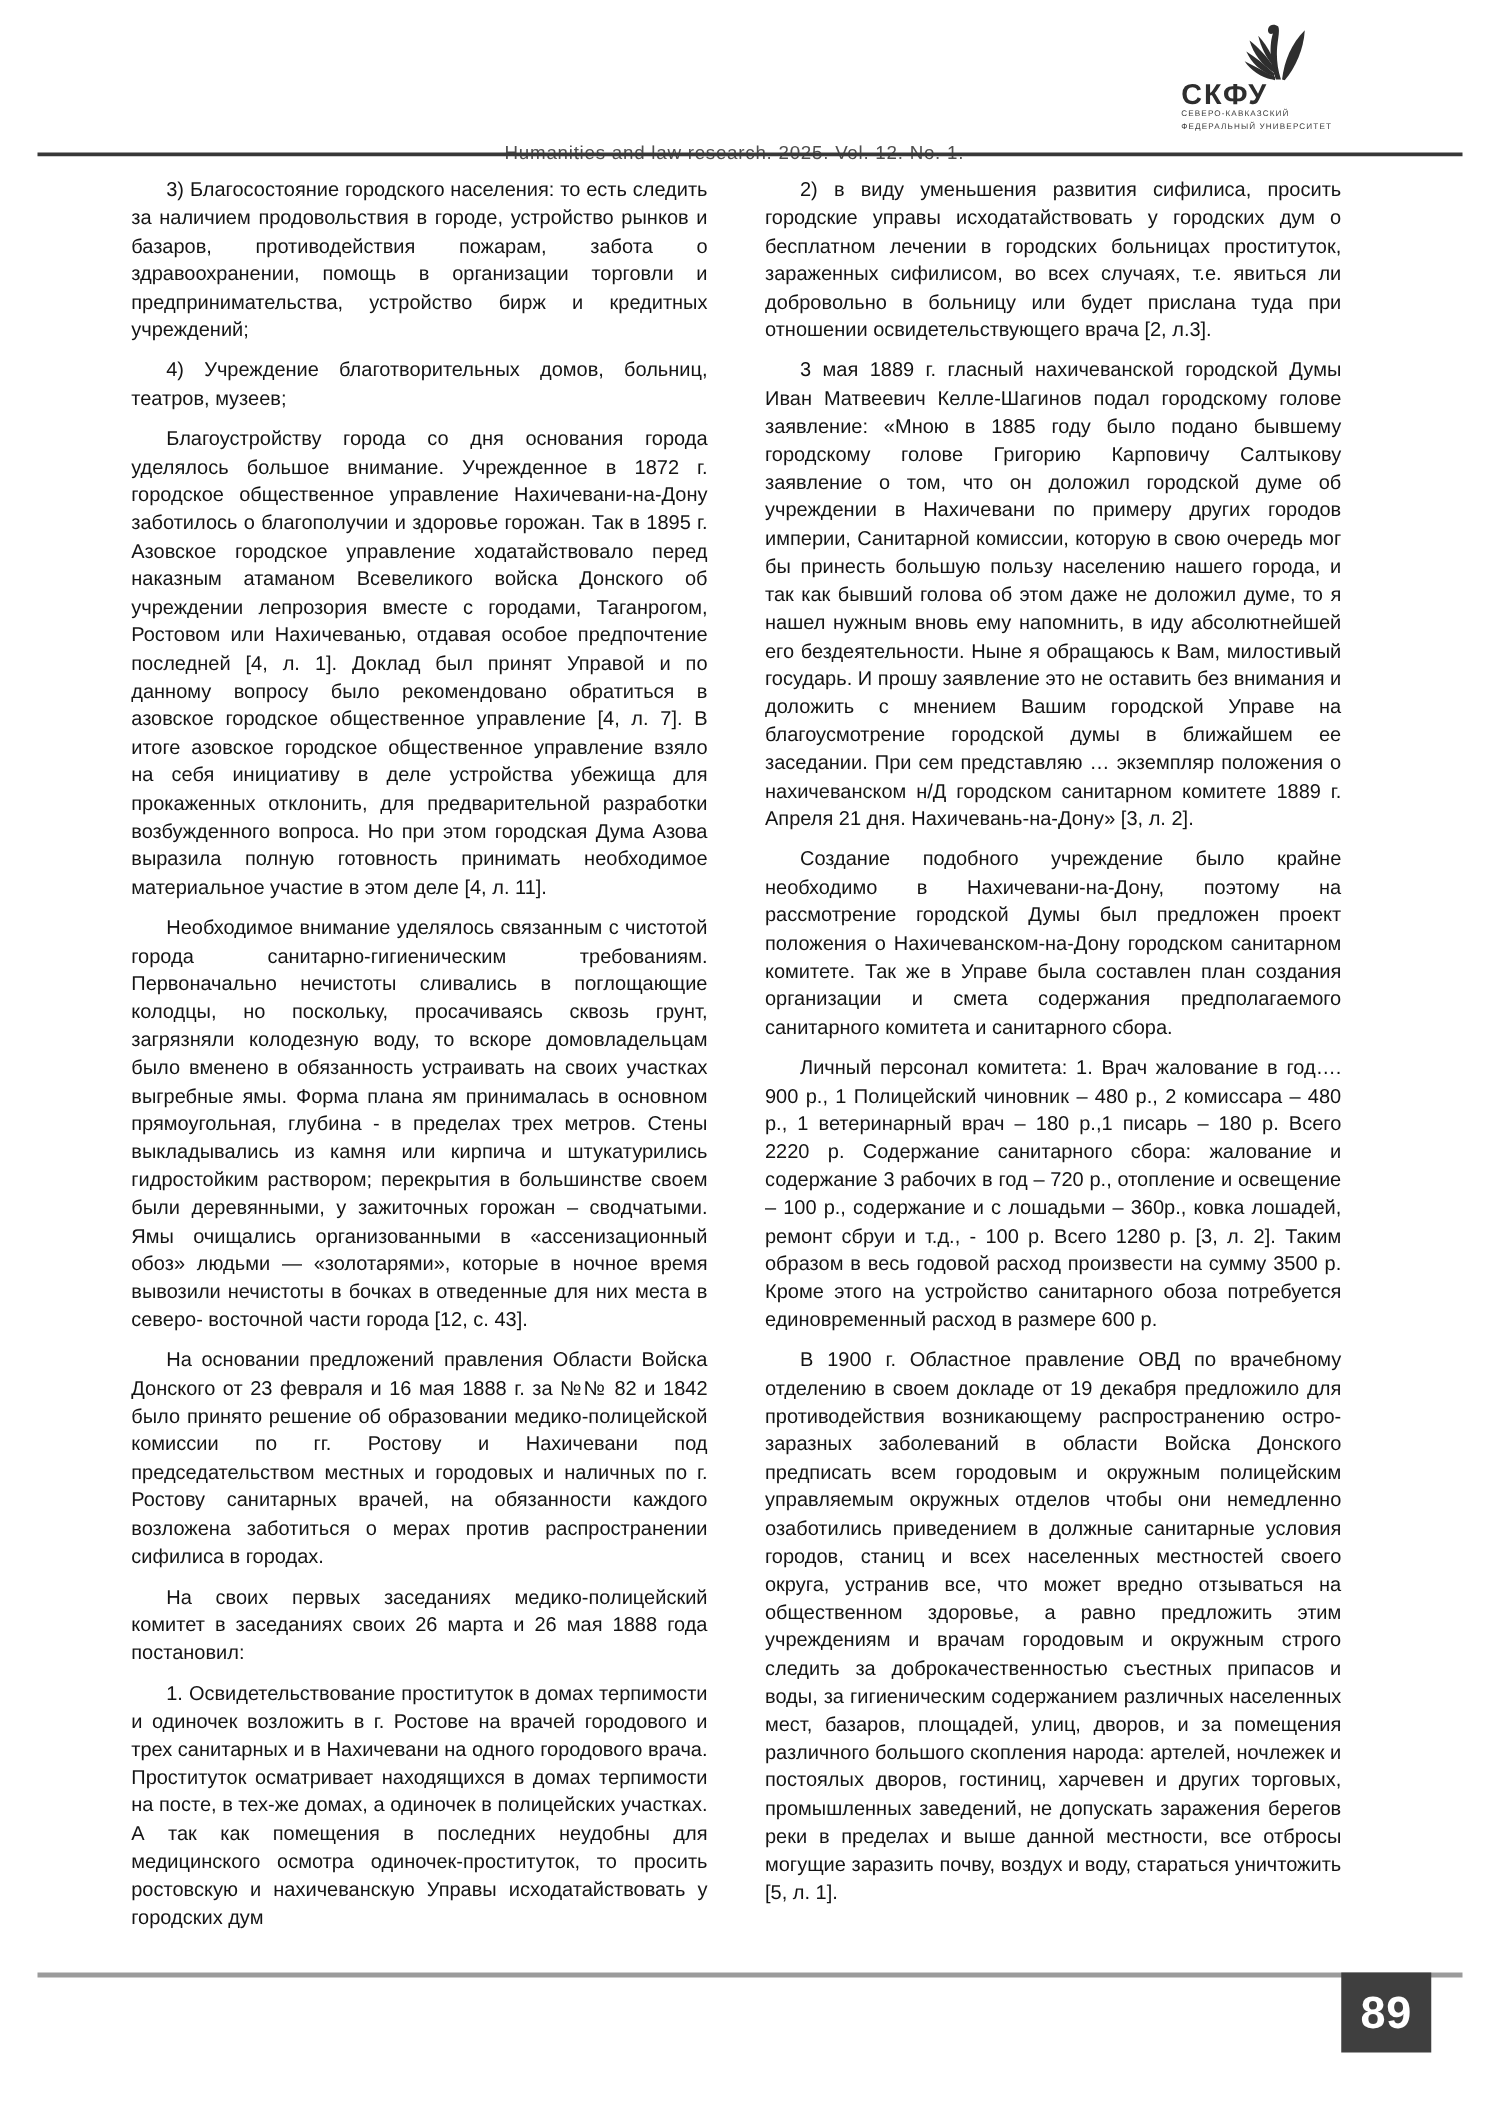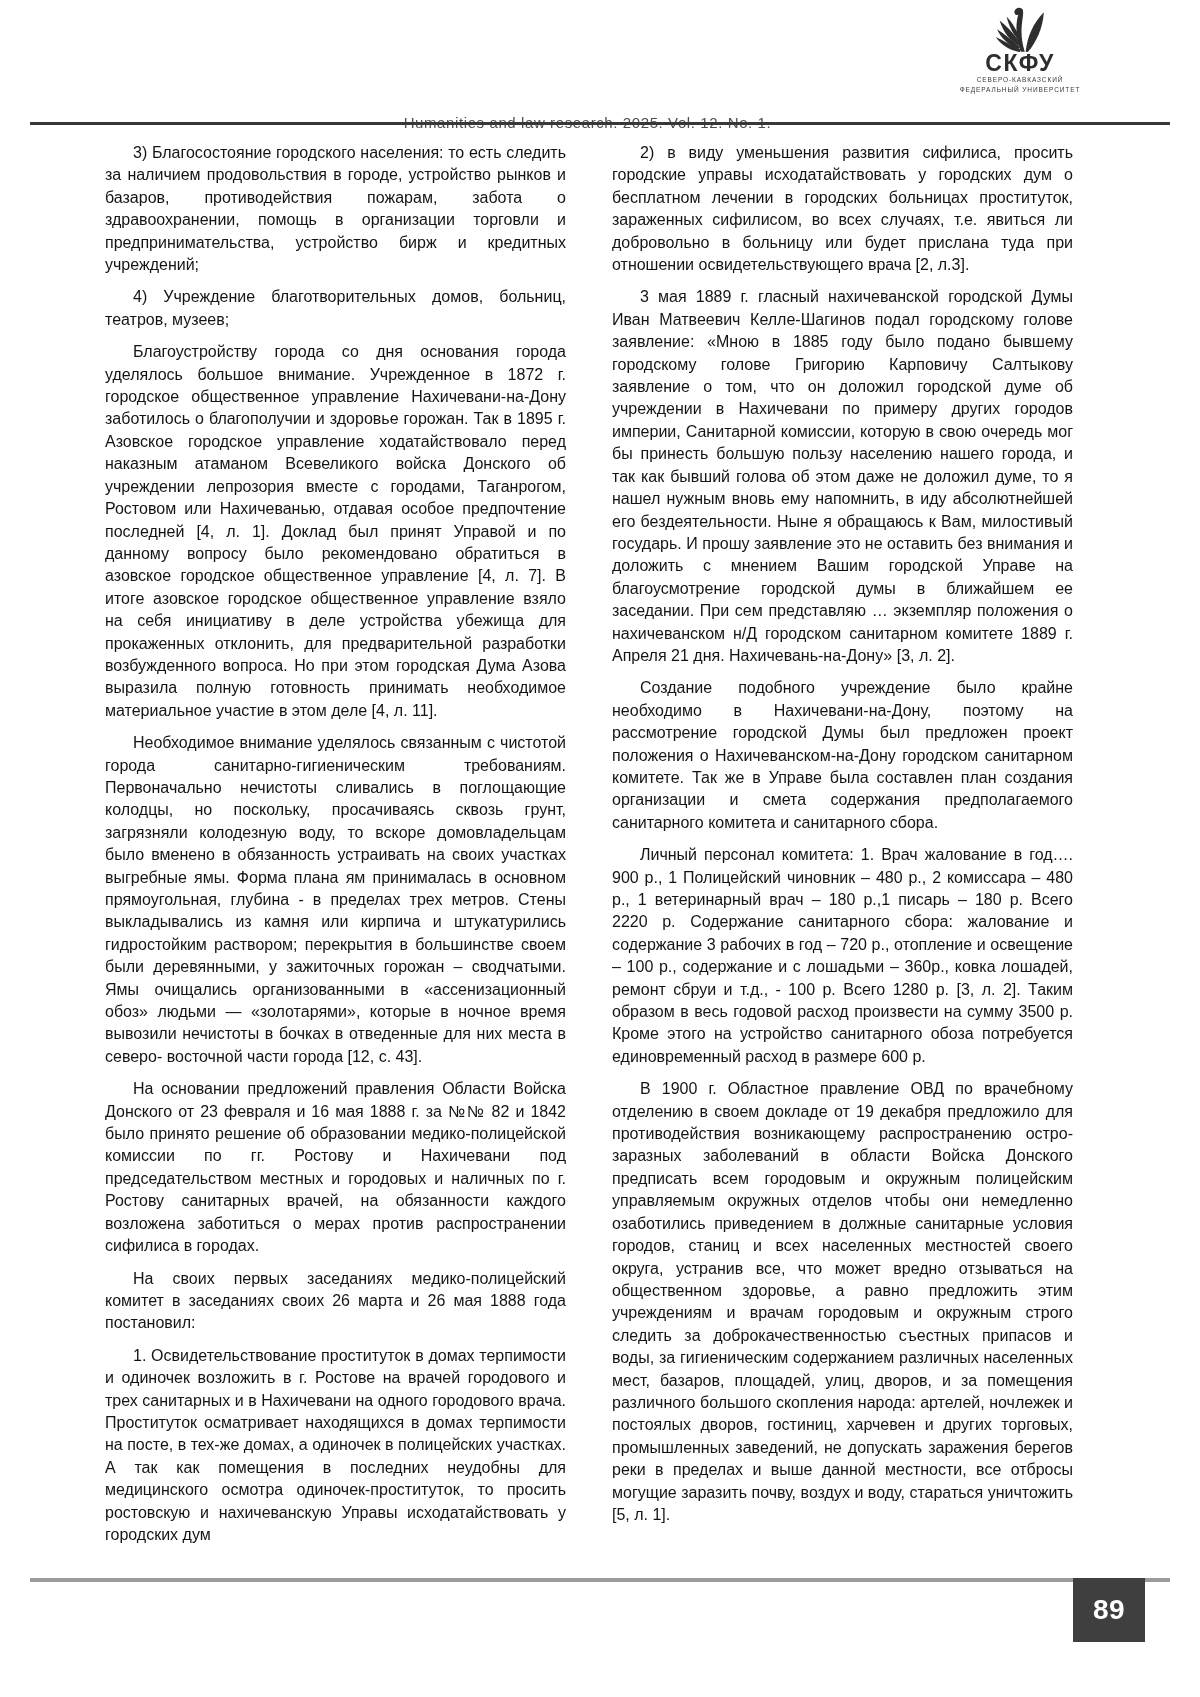--- a/index.html
+++ b/index.html
@@ -16,22 +16,21 @@
     position: absolute;
     top: 70px; left: 95px; width: 985px;
     text-align: center;
     font-size: 15px;
     letter-spacing: 0.6px;
     color: #4e4e4e;
     margin-top: 44px;
   }
   .logo {
     position: absolute;
-    top: 6px; left: 945px; width: 150px;
-    text-align: center;
+    top: 18px; left: 945px; width: 150px;
     color: #2f2f2f;
   }
   .eagle { width: 52px; height: 48px; display: block; margin: 0 auto -3px auto; fill: #2e2e2e; }
   .logo-acronym {
     font-size: 23px;
     font-weight: 600;
     letter-spacing: 1.5px;
     line-height: 1.05;
     color: #2e2e2e;
   }
@@ -66,21 +65,21 @@
   .rule-bottom { top: 1578px; height: 4px; background: #9b9b9b; }
   .page-number-box {
     position: absolute;
     top: 1578px; left: 1073px;
     width: 72px; height: 64px;
     background: #3f3f3f;
     display: flex; align-items: center; justify-content: center;
   }
   .page-number {
     color: #ffffff;
-    font-size: 28px;
+    font-size: 36px;
     font-weight: bold;
     letter-spacing: 0.5px;
   }
 </style>
 </head>
 <body>
 
 <div class="page">
 
   <header>

